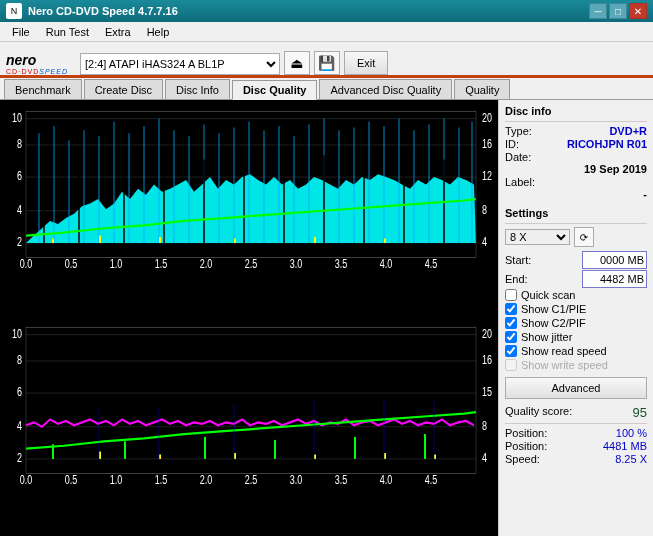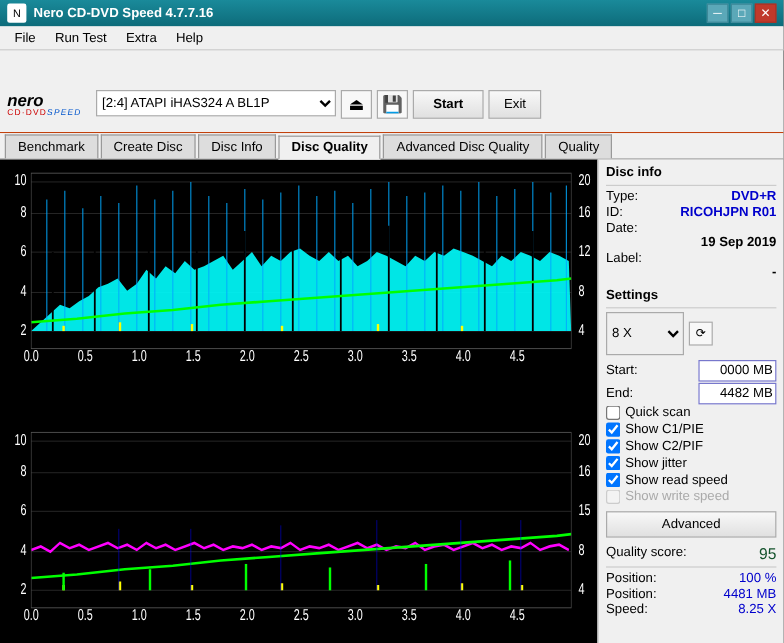--- a/index.html
+++ b/index.html
@@ -12,21 +12,21 @@
     .titlebar-title { color: white; font-size: 11px; font-weight: bold; }
     .titlebar-controls { display: flex; gap: 2px; }
     .titlebar-btn { width: 18px; height: 16px; background: #5ba8b8; border: 1px solid #3d8898; color: white; font-size: 10px; display: flex; align-items: center; justify-content: center; cursor: pointer; }
     .titlebar-btn.close { background: #c0392b; border-color: #a93226; }
     
     
     .menubar { background: #f0f0f0; height: 20px; display: flex; align-items: center; padding: 0 4px; border-bottom: 1px solid #ccc; }
     .menu-item { padding: 2px 8px; cursor: pointer; font-size: 11px; }
     
     
-    .toolbar { background: #f0f0f0; height: 36px; display: flex; align-items: flex-start; padding: 0 6px; gap: 4px; border-bottom: 1px solid #c2410c; margin-top: 33px; }
+    .toolbar { background: #f0f0f0; height: 36px; display: flex; align-items: flex-end; padding: 0 6px; gap: 4px; border-bottom: 3px solid #c2410c; }
     .nero-logo { display: flex; flex-direction: column; margin-right: 8px; }
     .nero-logo-top { font-size: 14px; font-weight: bold; color: #000; font-style: italic; }
     .nero-logo-bottom { font-size: 7px; color: #cc0000; letter-spacing: 1px; }
     .drive-select { height: 22px; width: 200px; font-size: 11px; border: 1px solid #aaa; background: white; }
     .toolbar-icon-btn { width: 26px; height: 24px; border: 1px solid #aaa; background: #f8f8f8; display: flex; align-items: center; justify-content: center; cursor: pointer; font-size: 14px; }
     .start-btn { height: 24px; padding: 0 16px; background: linear-gradient(to bottom, #f8f8f8, #e0e0e0); border: 1px solid #aaa; cursor: pointer; font-size: 11px; font-weight: bold; }
     .exit-btn { height: 24px; padding: 0 12px; background: linear-gradient(to bottom, #f8f8f8, #e0e0e0); border: 1px solid #aaa; cursor: pointer; font-size: 11px; }
     
     
     .tabs { background: #f0f0f0; height: 22px; display: flex; align-items: flex-end; padding: 0 4px; border-bottom: 1px solid #999; }
@@ -44,21 +44,21 @@
     
     .right-panel { width: 155px; background: #f0f0f0; padding: 4px 6px; border-left: 1px solid #ccc; overflow: hidden; }
     
     .panel-section { margin-bottom: 6px; }
     .panel-row { display: flex; justify-content: space-between; margin-bottom: 1px; font-size: 11px; }
     .panel-row-label { color: #000; }
     .panel-row-value { color: #0000cc; font-weight: bold; }
     .panel-row-value.date { color: #000; font-weight: bold; margin-top: 12px; }
     
     .settings-row { display: flex; align-items: center; gap: 4px; margin-bottom: 4px; }
-    .settings-select { height: 36px; width: 65px; font-size: 11px; border: 1px solid #aaa; }
+    .settings-select { height: 16px; width: 65px; font-size: 11px; border: 1px solid #aaa; }
     .settings-icon-btn { width: 20px; height: 20px; border: 1px solid #aaa; background: #f8f8f8; display: flex; align-items: center; justify-content: center; cursor: pointer; font-size: 10px; }
     
     .mb-input { width: 65px; height: 18px; border: 1px solid #7777cc; background: white; font-size: 11px; padding: 0 2px; text-align: right; }
     
     .checkbox-row { display: flex; align-items: center; gap: 4px; margin-bottom: 2px; font-size: 11px; }
     .checkbox-row input[type=checkbox] { width: 12px; height: 12px; }
     .checkbox-row.disabled { color: #aaa; }
     
     .advanced-btn { width: 100%; height: 22px; background: linear-gradient(to bottom, #f8f8f8, #e0e0e0); border: 1px solid #aaa; cursor: pointer; font-size: 11px; margin-top: 4px; }
     
@@ -100,21 +100,20 @@
 <div class="toolbar">
   <div class="nero-logo">
     <span class="nero-logo-top">nero</span>
     <span class="nero-logo-bottom">CD·DVD<span style="color:#0055cc; font-style:italic;">SPEED</span></span>
   </div>
   <select class="drive-select">
     <option>[2:4]  ATAPI iHAS324  A BL1P</option>
   </select>
   <div class="toolbar-icon-btn" title="Eject">⏏</div>
   <div class="toolbar-icon-btn" title="Save">💾</div>
-  <button class="start-btn">Start</button>
   <button class="exit-btn">Exit</button>
 </div>
 
 <div class="tabs">
   <div class="tab">Benchmark</div>
   <div class="tab">Create Disc</div>
   <div class="tab">Disc Info</div>
   <div class="tab active">Disc Quality</div>
   <div class="tab">Advanced Disc Quality</div>
   <div class="tab">Quality</div>

